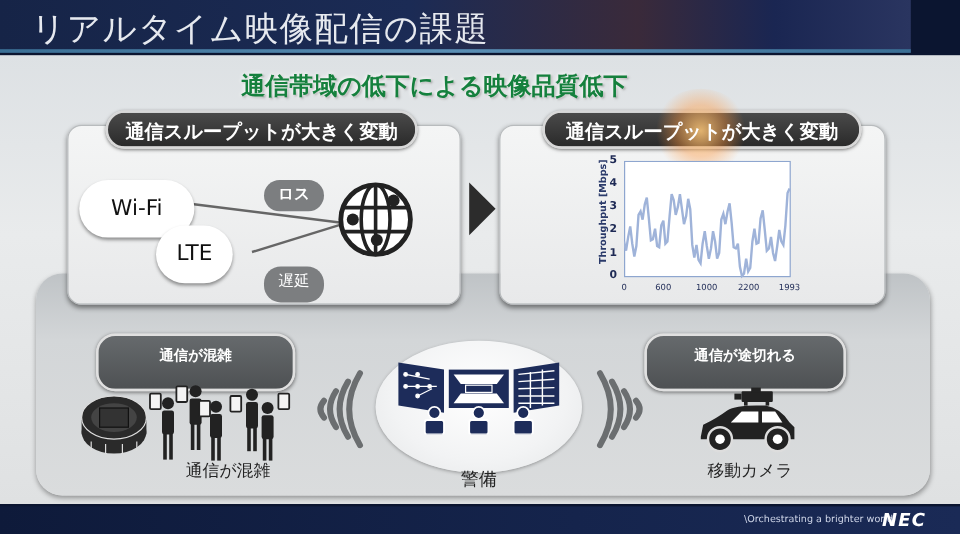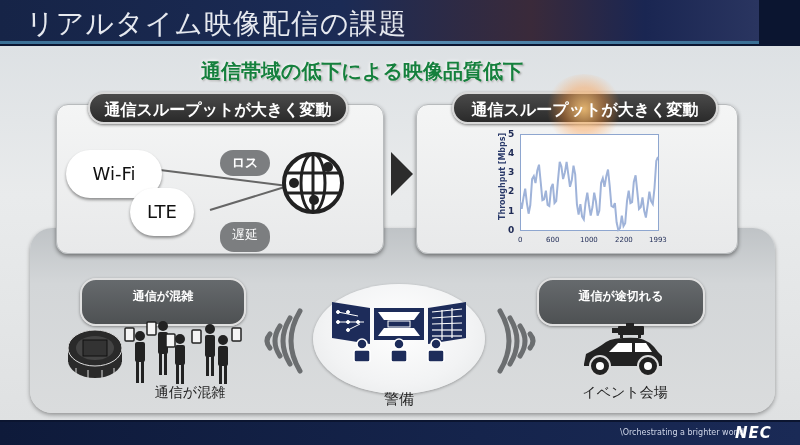--- a/index.html
+++ b/index.html
@@ -295,17 +295,17 @@
   <rect x="42" y="13" width="3" height="3" fill="#222"></rect>
   <rect x="60" y="13" width="3" height="3" fill="#222"></rect>
   <path d="M6 42 L8 32 Q20 26 28 20 Q36 15 60 16 Q72 18 80 30 L84 34 L84 44 L6 44 Z" fill="#222"></path>
   <polygon points="31,30 40,21 54,21 54,30" fill="#fff"></polygon>
   <polygon points="57,21 68,21 74,30 57,30" fill="#fff"></polygon>
   <circle cx="22" cy="44" r="10" fill="#222" stroke="#ddd" stroke-width="2"></circle>
   <circle cx="22" cy="44" r="4" fill="#fff"></circle>
   <circle cx="70" cy="44" r="10" fill="#222" stroke="#ddd" stroke-width="2"></circle>
   <circle cx="70" cy="44" r="4" fill="#fff"></circle>
 </svg>
-<div class="label-dark label-camera">イベント会場</div>
+<div class="label-dark label-camera">移動カメラ</div>
 
 <div class="footer"></div>
 <div class="tagline">\Orchestrating a brighter world</div>
 <div class="nec">NEC</div>
 
 </body></html>

